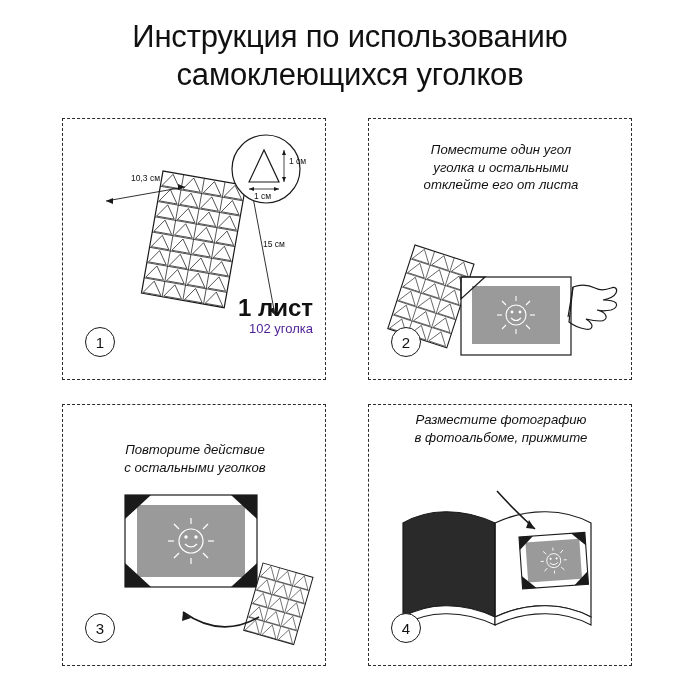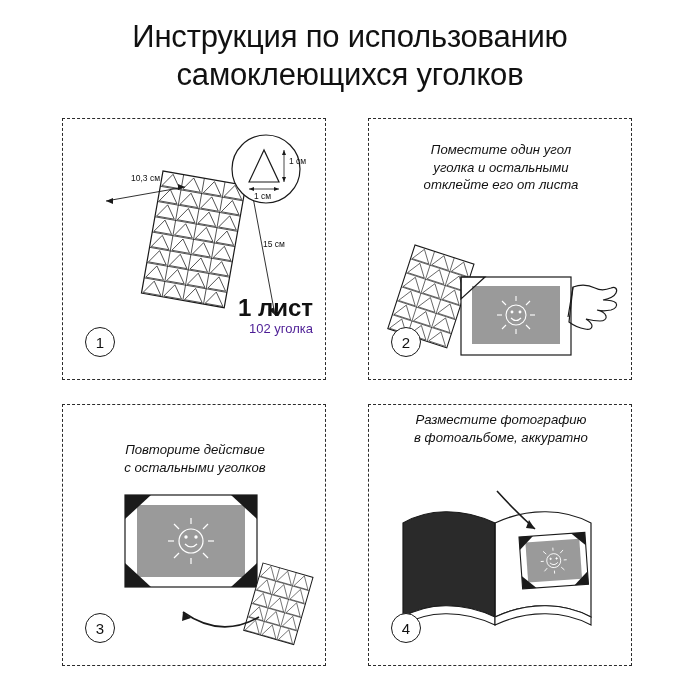--- a/index.html
+++ b/index.html
@@ -363,21 +363,21 @@
           <path d="M120 207 l-1 9 l9 -3 Z" fill="#1a1a1a" stroke="none"></path>
         </g>
       </svg>
 
       <div class="step-num sn-3">3</div>
     </div>
 
     <div class="panel p4">
       <div class="caption caption-4">
         <div>Разместите фотографию</div>
-        <div>в фотоальбоме, аккуратно</div>
+        <div>в фотоальбоме, прижмите</div>
       </div>
 
       <svg class="svg-abs" width="264" height="262" viewBox="0 0 264 262">
 
         <g>
 
           <path d="M34 118 C58 104, 92 102, 126 118 L126 212 C92 196, 58 198, 34 212 Z" fill="#2a2a2a" stroke="#1a1a1a" stroke-width="1.2"></path>
 
           <path d="M126 118 C160 102, 196 104, 222 118 L222 212 C196 198, 160 196, 126 212 Z" fill="#ffffff" stroke="#1a1a1a" stroke-width="1.2"></path>
 

